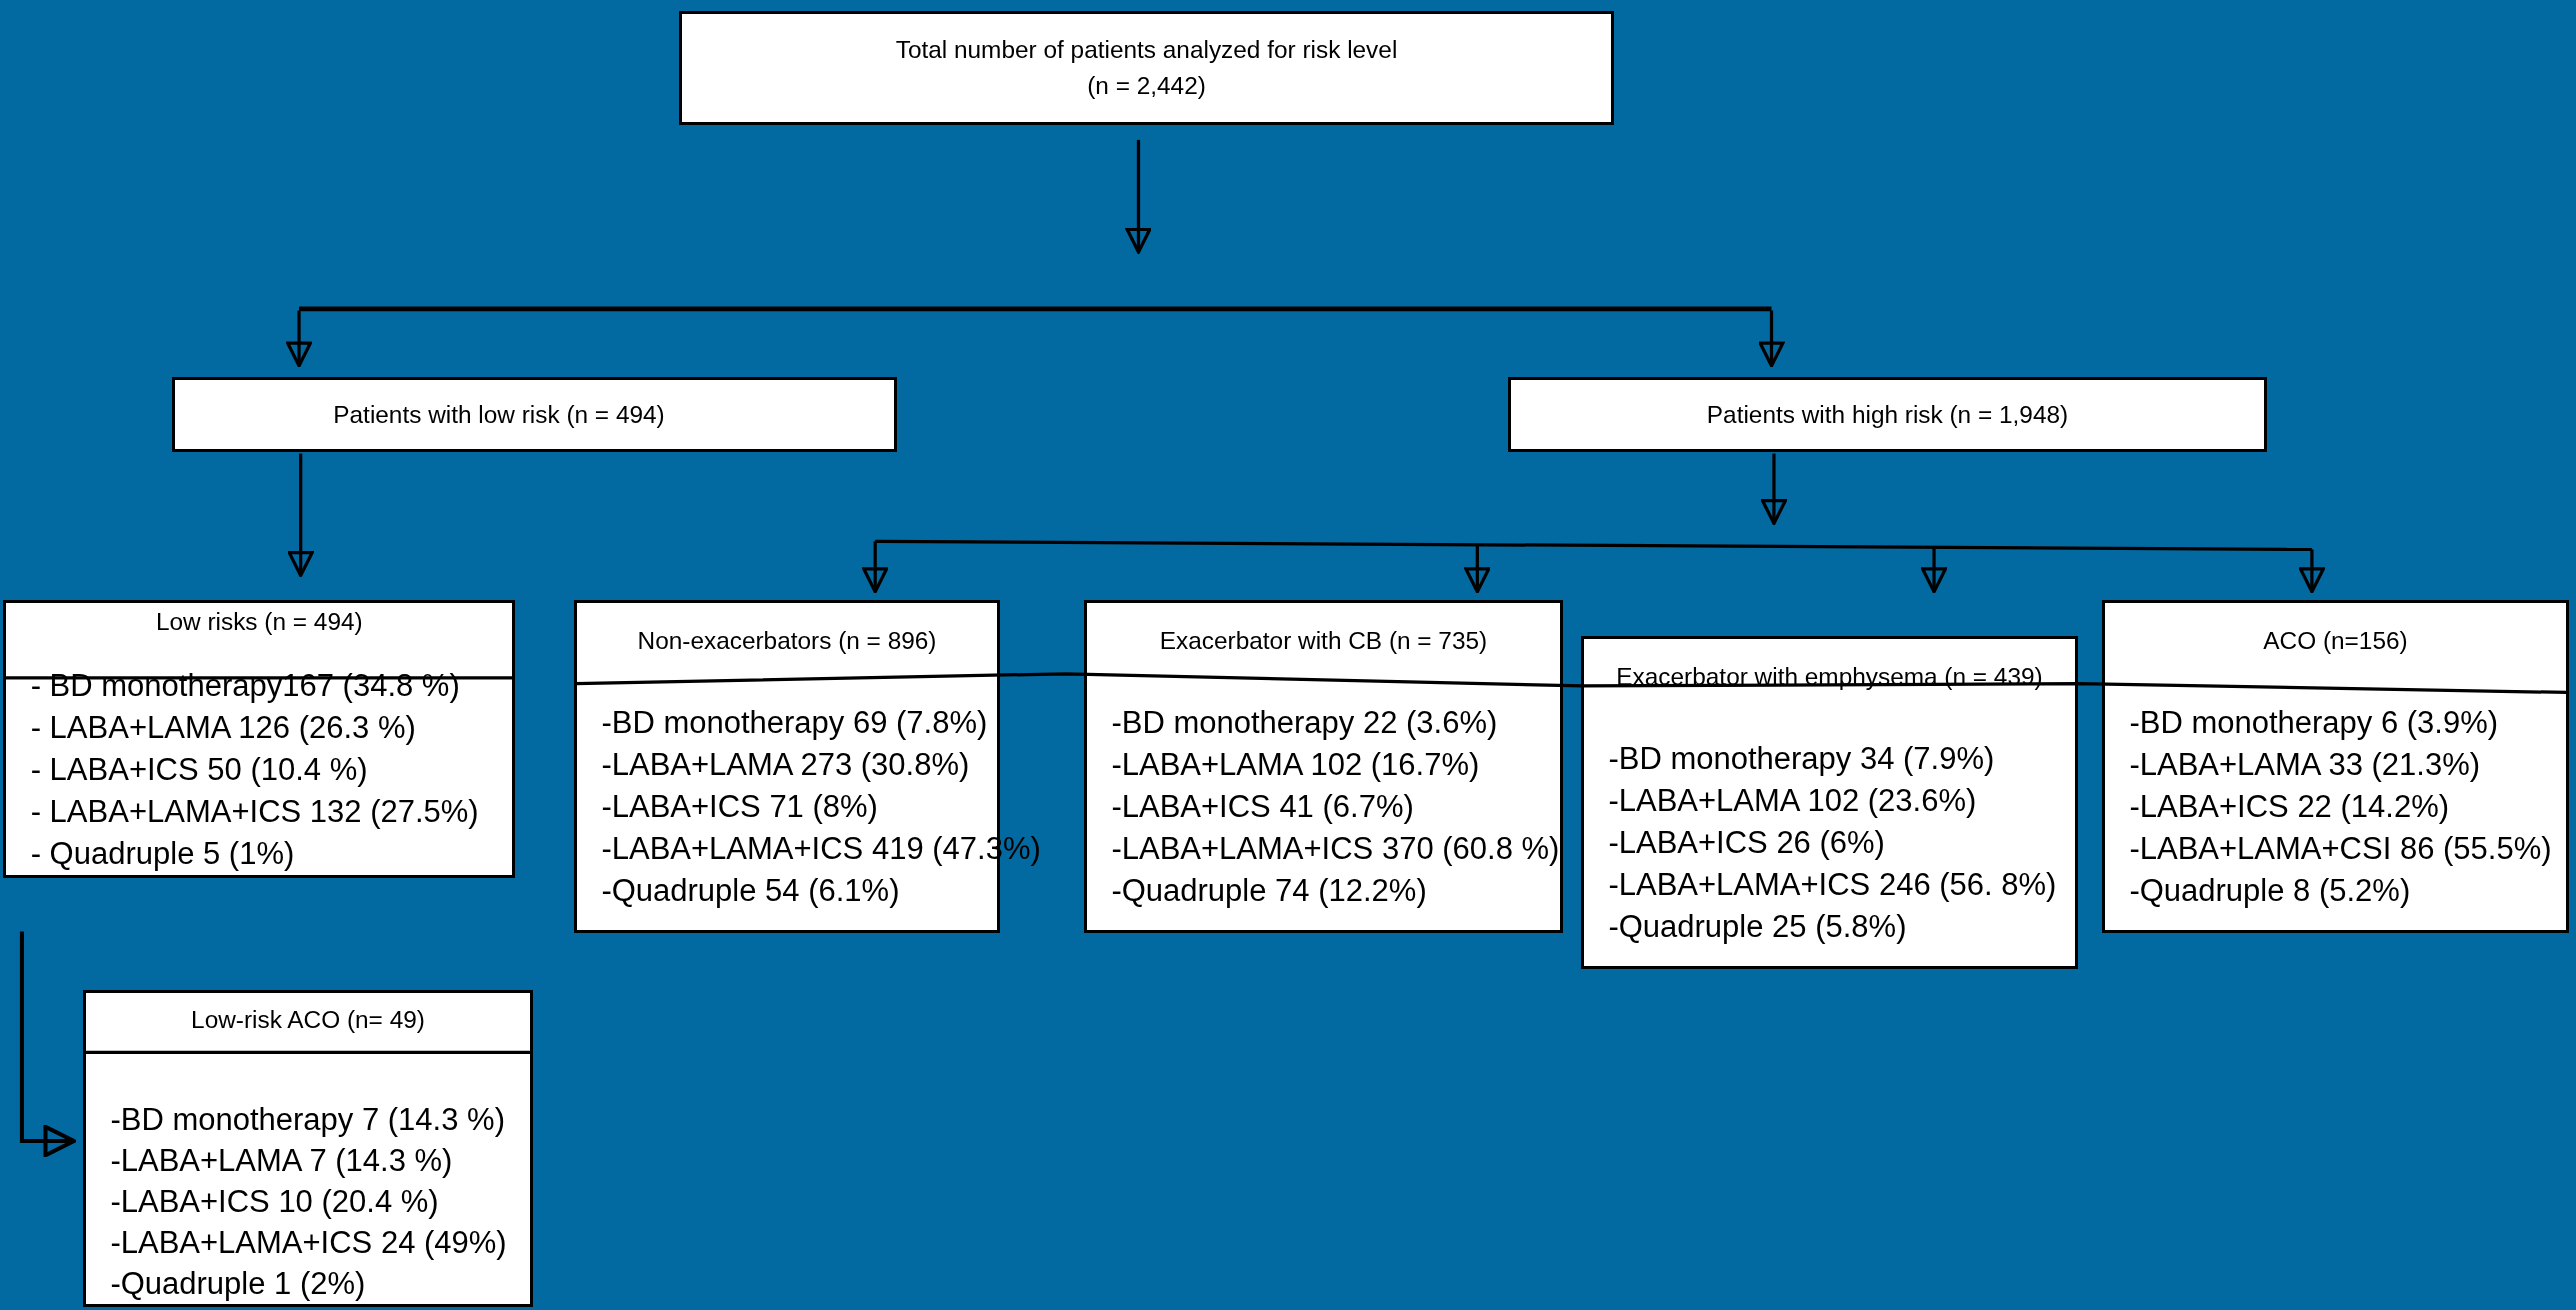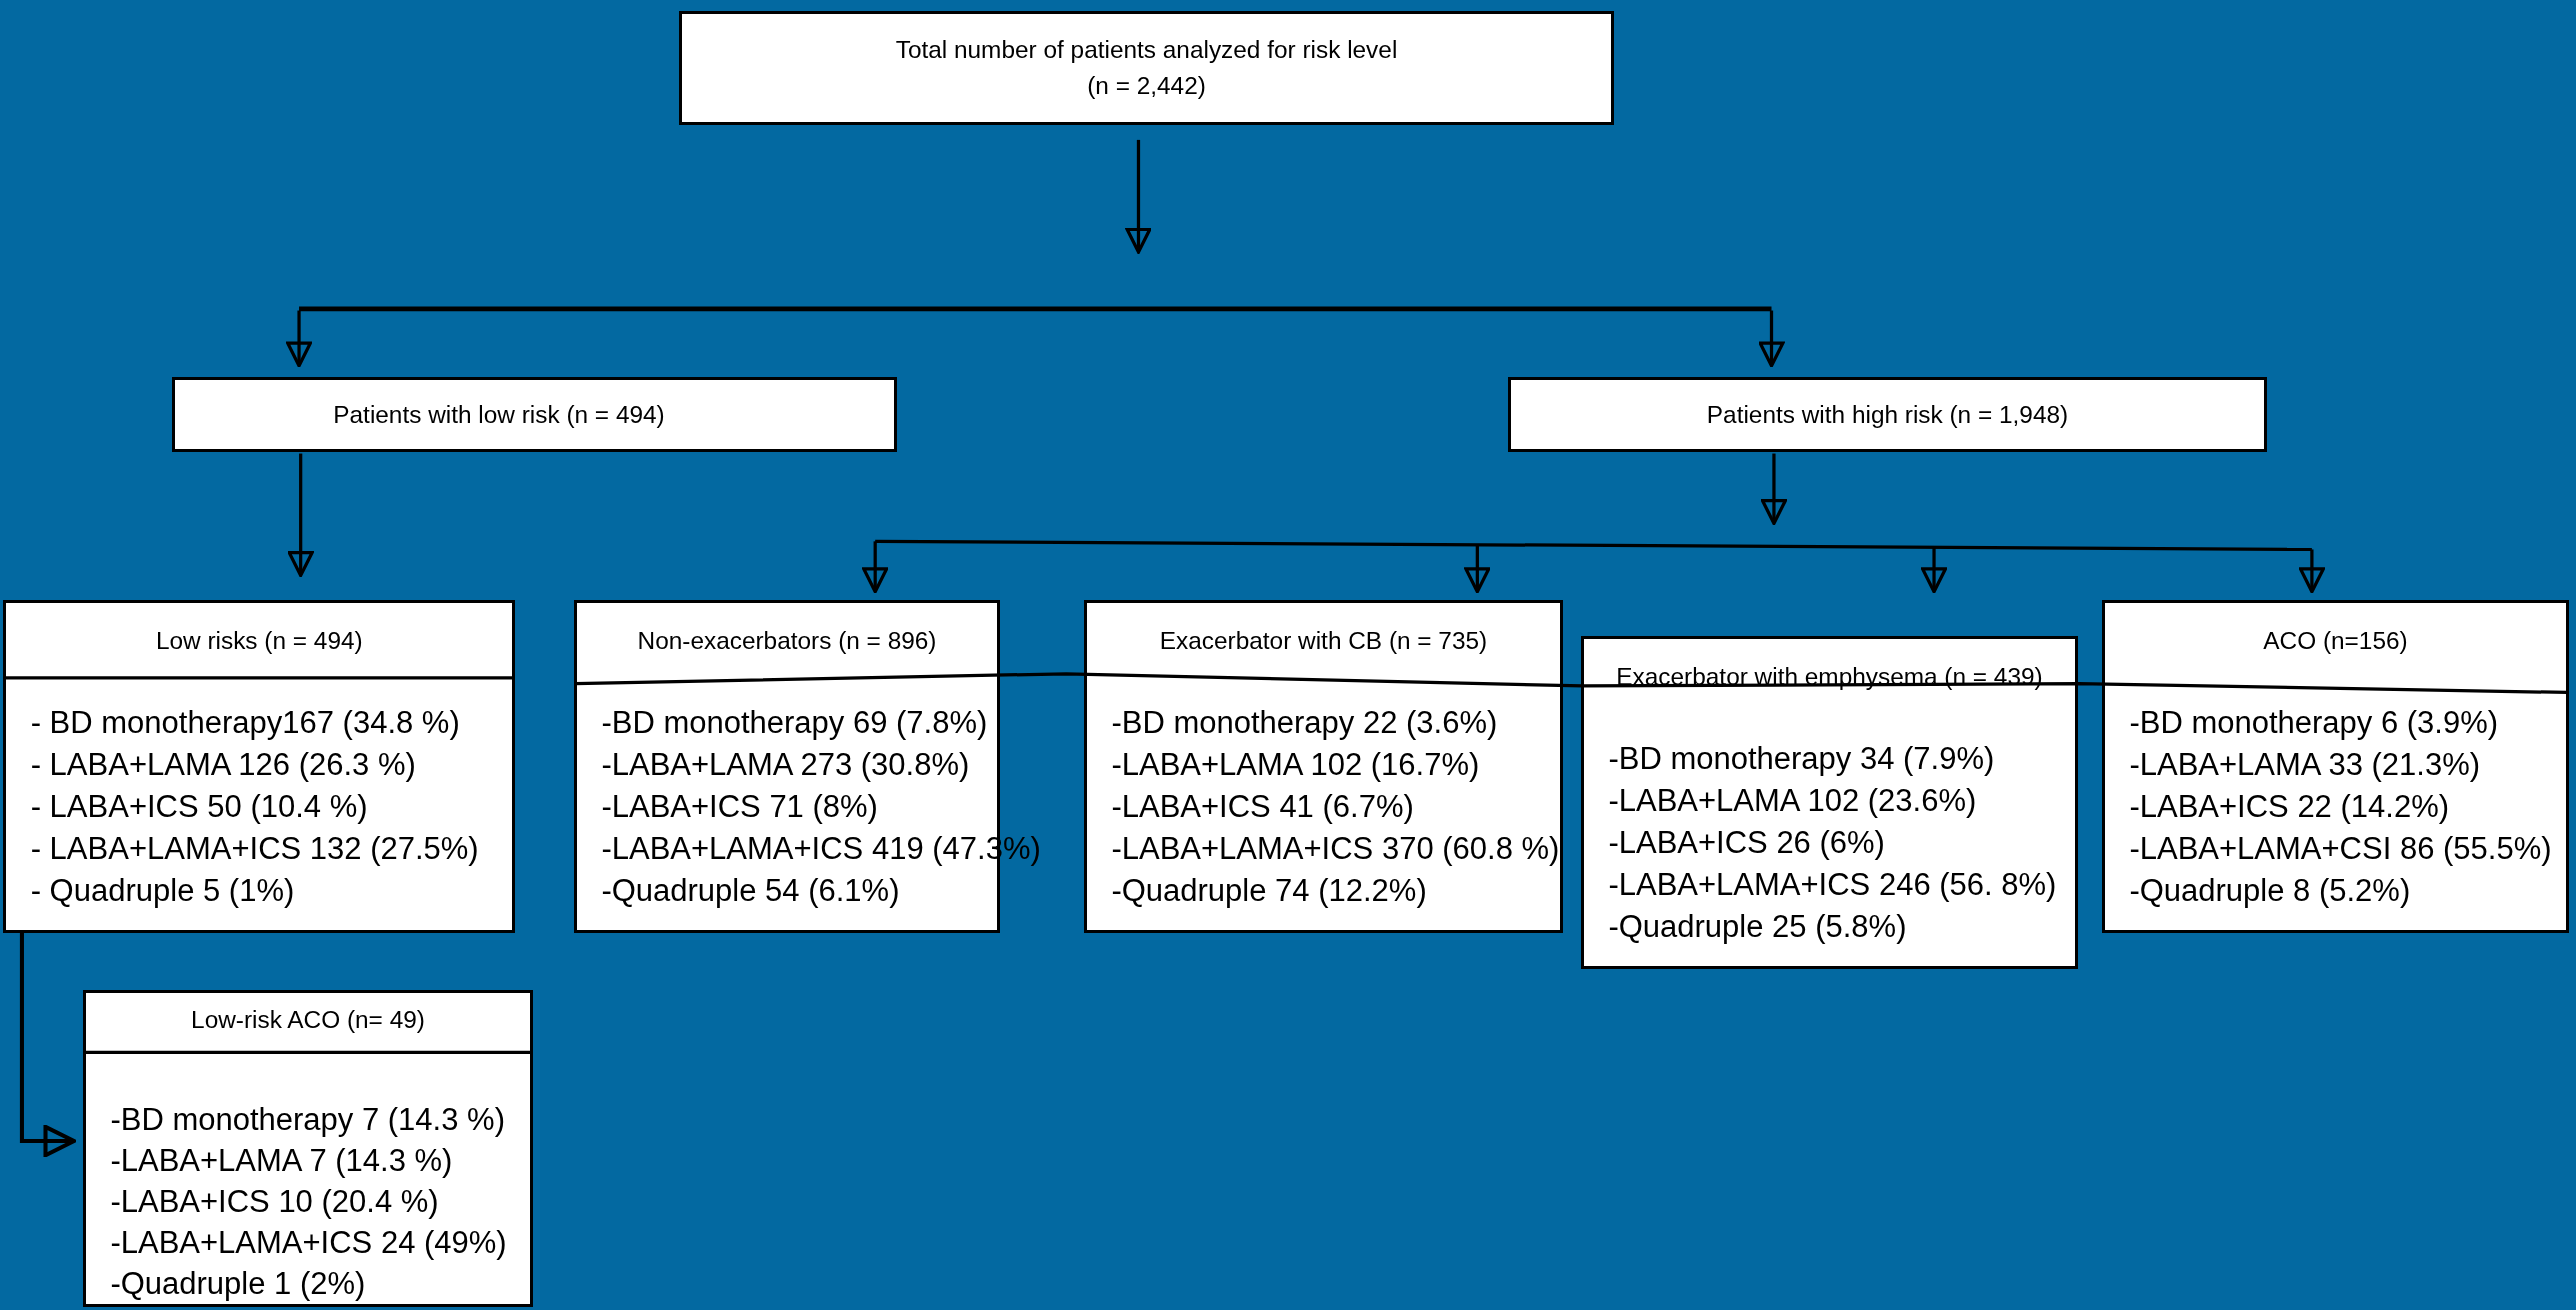--- a/index.html
+++ b/index.html
@@ -44,21 +44,21 @@
     text-align: center;
     font-size: 24.4px;
   }
   .dbox .body {
     flex: 1;
     padding: 24.4px 4.9px 0 24.4px;
     font-size: 31px;
     line-height: 42px;
     white-space: nowrap;
   }
-  #group-low-risks             { left: 3.3px;    top: 600px;  width: 512px; height: 333px; }
+  #group-low-risks             { left: 3.3px;    top: 600px;  width: 512px; height: 278px; }
   #group-non-exacerbators      { left: 574px;  top: 600px;  width: 426px; height: 333px; }
   #group-exacerbator-cb        { left: 1084px; top: 600px;  width: 479px; height: 333px; }
   #group-exacerbator-emphysema { left: 1581px; top: 600px;  width: 497px; height: 333px; margin-top: 36px; }
   #group-aco                   { left: 2102px; top: 600px;  width: 467px; height: 333px; }
   #group-low-risk-aco          { left: 83px;  top: 990px; width: 450px; height: 317px; }
   #group-low-risk-aco .title { height: 59px; }
   #group-low-risk-aco .body  { padding-top: 53px; line-height: 41px; }
 
   #connector-layer {
     position: absolute;

